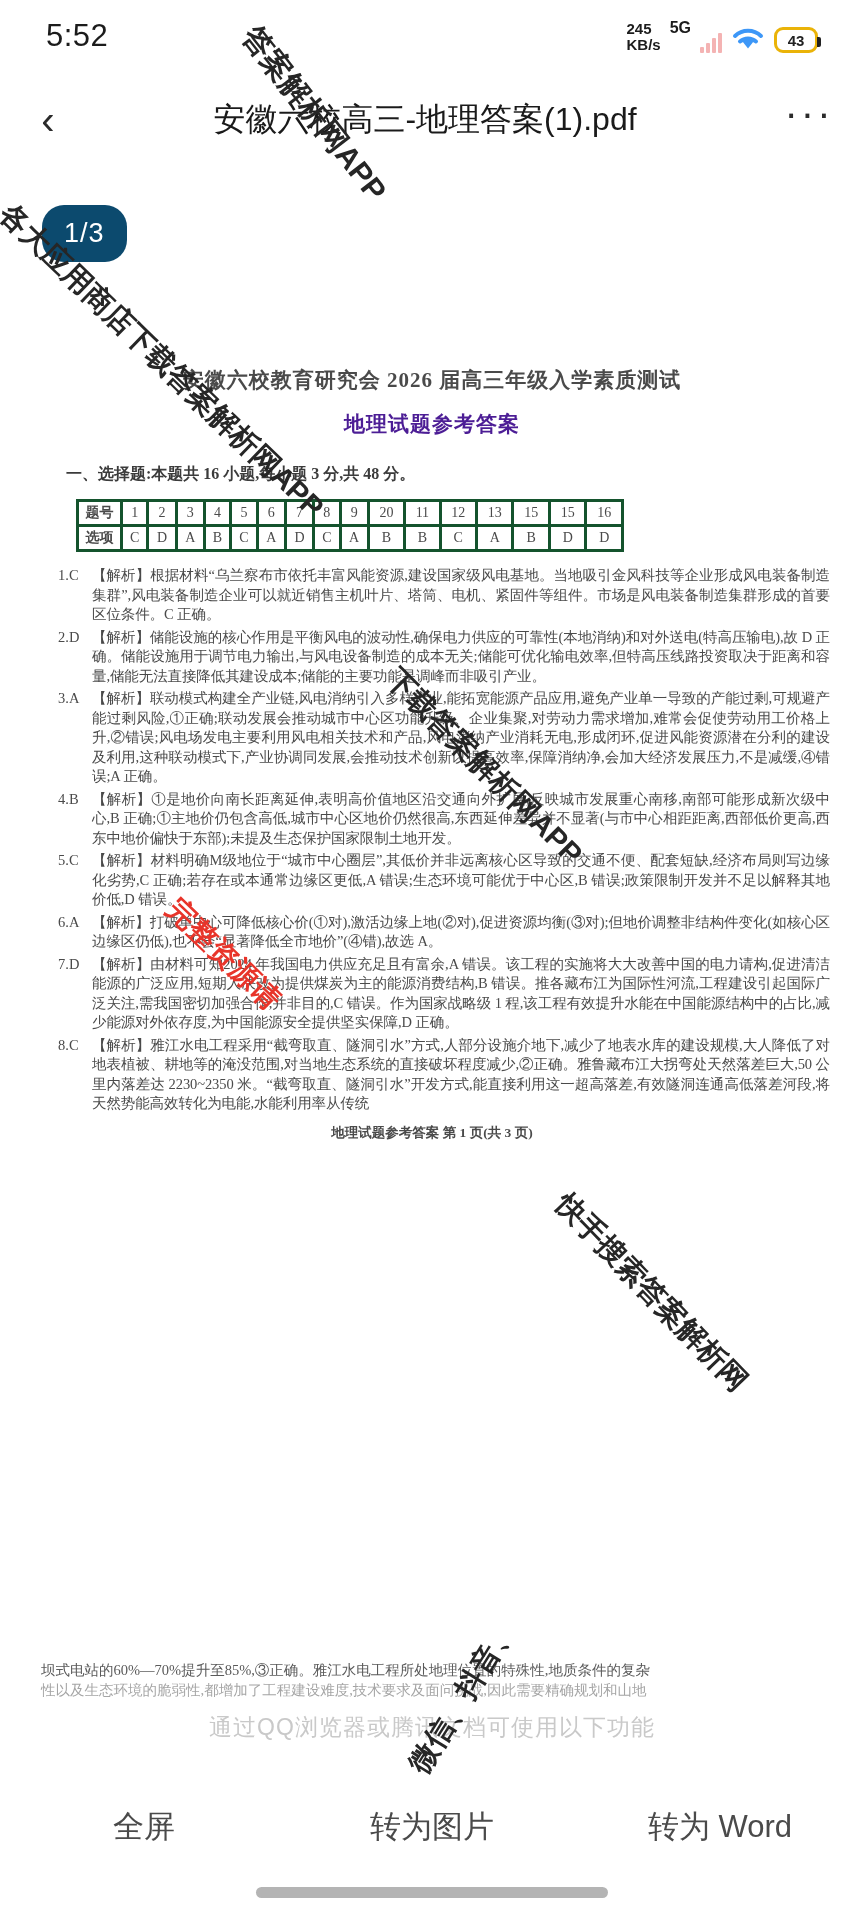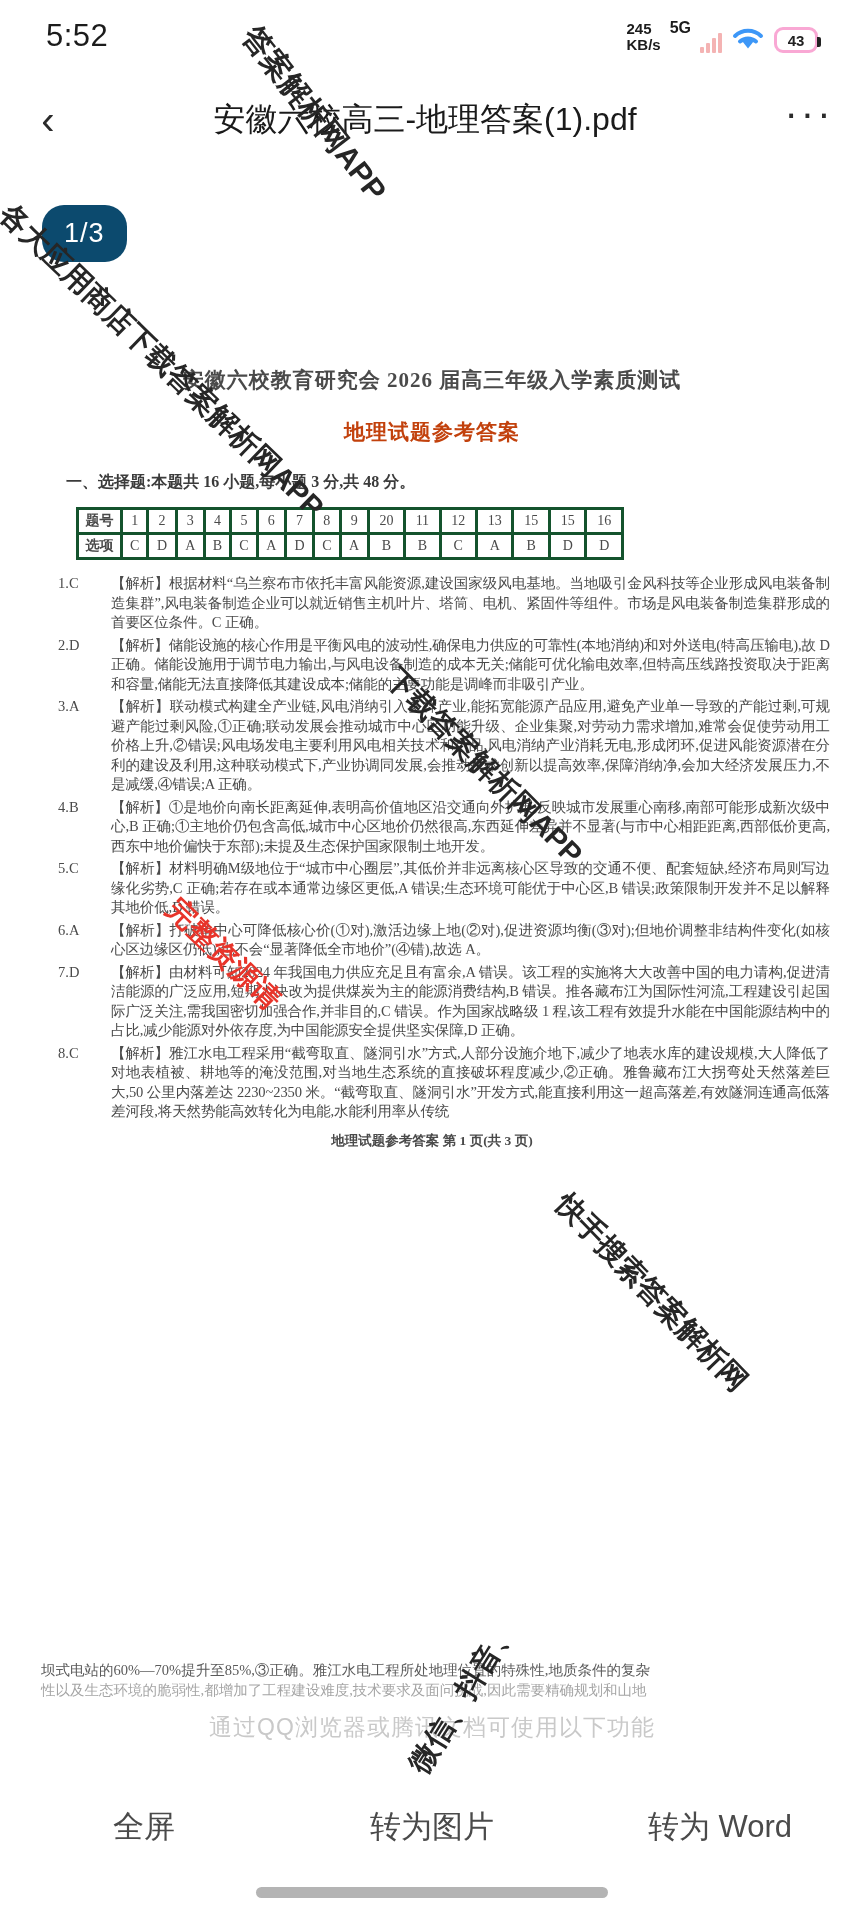--- a/index.html
+++ b/index.html
@@ -20,21 +20,21 @@
   .clock { font-size:31px; color:#1b1b1b; letter-spacing:0.5px; font-weight:400; }
   .status-right { display:flex; align-items:flex-end; gap:9px;margin-left:16px; }
   .netspeed { font-size:15px; line-height:16px; color:#1c1c1c; font-weight:700; text-align:left; }
   .net-type { font-size:16px; font-weight:700; color:#1c1c1c; margin-bottom:16px; }
   .bars { display:flex; align-items:flex-end; gap:2px; height:22px; }
   .bars i { display:block; width:4px; background:#f4b3b3; border-radius:1px; }
   .bars i:nth-child(1){height:6px;} .bars i:nth-child(2){height:10px;}
   .bars i:nth-child(3){height:15px;} .bars i:nth-child(4){height:20px;}
   .wifi { margin-bottom:2px; }
   .batt {
-    width:44px; height:26px; border:3px solid #f9a8d4; border-radius:9px;
+    width:44px; height:26px; border:3px solid #eab308; border-radius:9px;
     display:flex; align-items:center; justify-content:center;
     font-size:15px; font-weight:700; color:#222; position:relative;
   }
   .batt::after{ content:""; position:absolute; right:-6px; top:7px; width:4px;height:10px;
     background:#222; border-radius:0 2px 2px 0;}
 
   
   .navbar {
     position:absolute; top:72px; left:0; width:864px; height:96px;
     display:flex; align-items:center;
@@ -60,40 +60,40 @@
   }
   .doc-title {
     text-align:center; font-size:21px; font-weight:700;
     font-family:"Liberation Serif","DejaVu Serif",serif;
     color:#4a4a4a; letter-spacing:1px; margin-top:10px;
     filter: blur(0.25px);
   }
   .doc-subtitle {
     text-align:center; font-size:21px; font-weight:700;
     font-family:Liberation Sans, sans-serif;
-    color:#c2410c; letter-spacing:1px; margin-top:24px;
+    color:#4c1d95; letter-spacing:1px; margin-top:16px;
     filter: blur(0.25px);
   }
   .doc-section {
     margin:26px 0 0 66px; font-size:16px; font-weight:700; color:#3b3b3b;
     font-family:"Liberation Serif","DejaVu Serif",serif; filter:blur(0.2px);
   }
 
   table.ans {
     margin:14px 0 0 76px; border-collapse:collapse; width:548px;
     font-family:"Liberation Serif","DejaVu Serif",serif;
   }
   table.ans td {
     border:3px solid #14532d; text-align:center; font-size:14px;
     color:#4a4a4a; height:25px; filter:blur(0.2px);
   }
   table.ans td.head { width:44px; font-weight:700; }
 
   .explist { margin:14px 0 0 0; padding:0 34px 0 58px; }
-  .exp-item { display:flex; margin-bottom:3px;gap:19px; }
+  .exp-item { display:flex; margin-bottom:3px; }
   .exp-no {
     width:34px; flex:0 0 34px; font-size:14.5px; color:#4a4a4a;
     font-family:"Liberation Serif","DejaVu Serif",serif; filter:blur(0.2px);
     padding-top:1px;
   }
   .exp-body {
     flex:1; font-size:14.5px; line-height:19.5px; color:#4a4a4a; text-align:justify;
     font-family:"Liberation Serif","DejaVu Serif",serif; filter:blur(0.35px);
     letter-spacing:-0.1px;
   }

